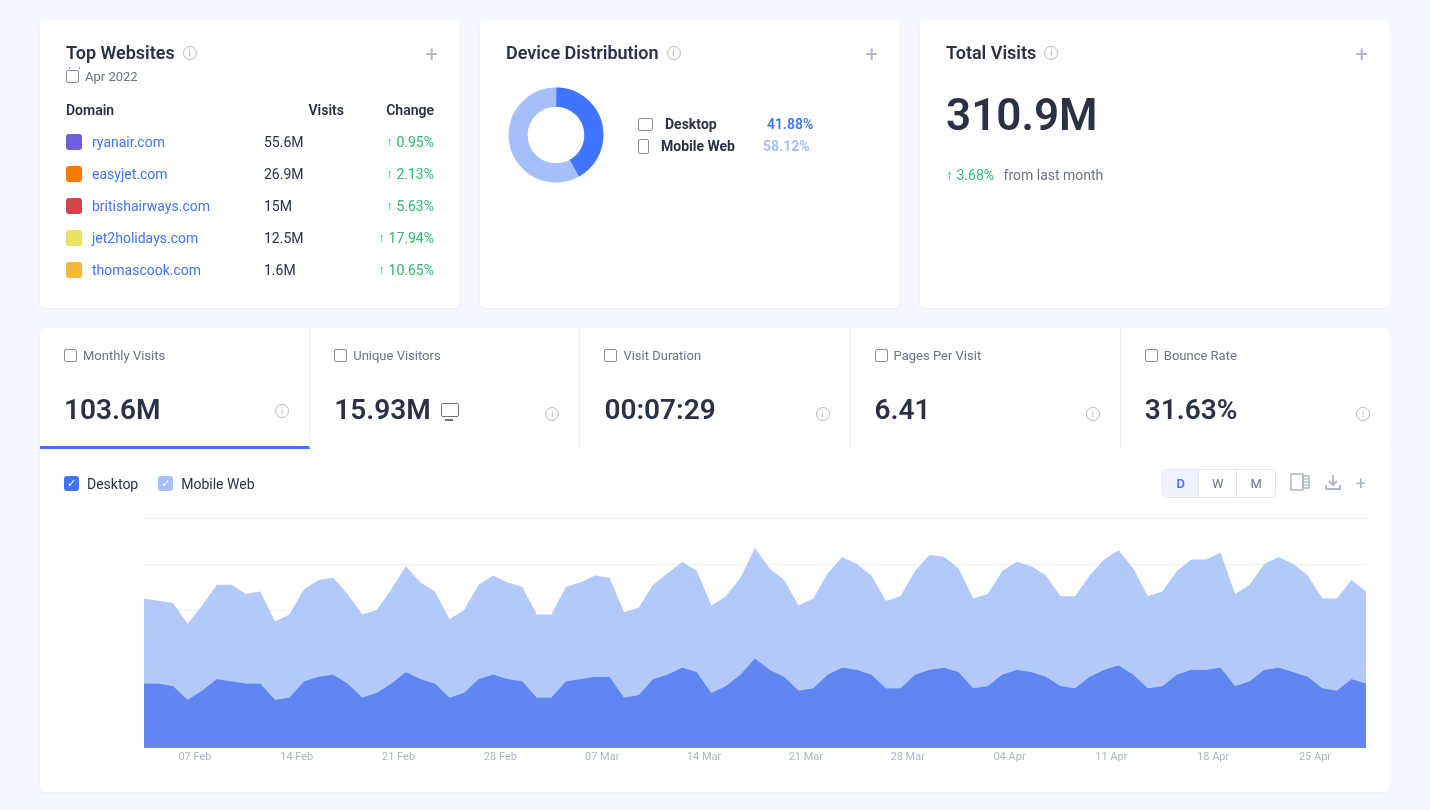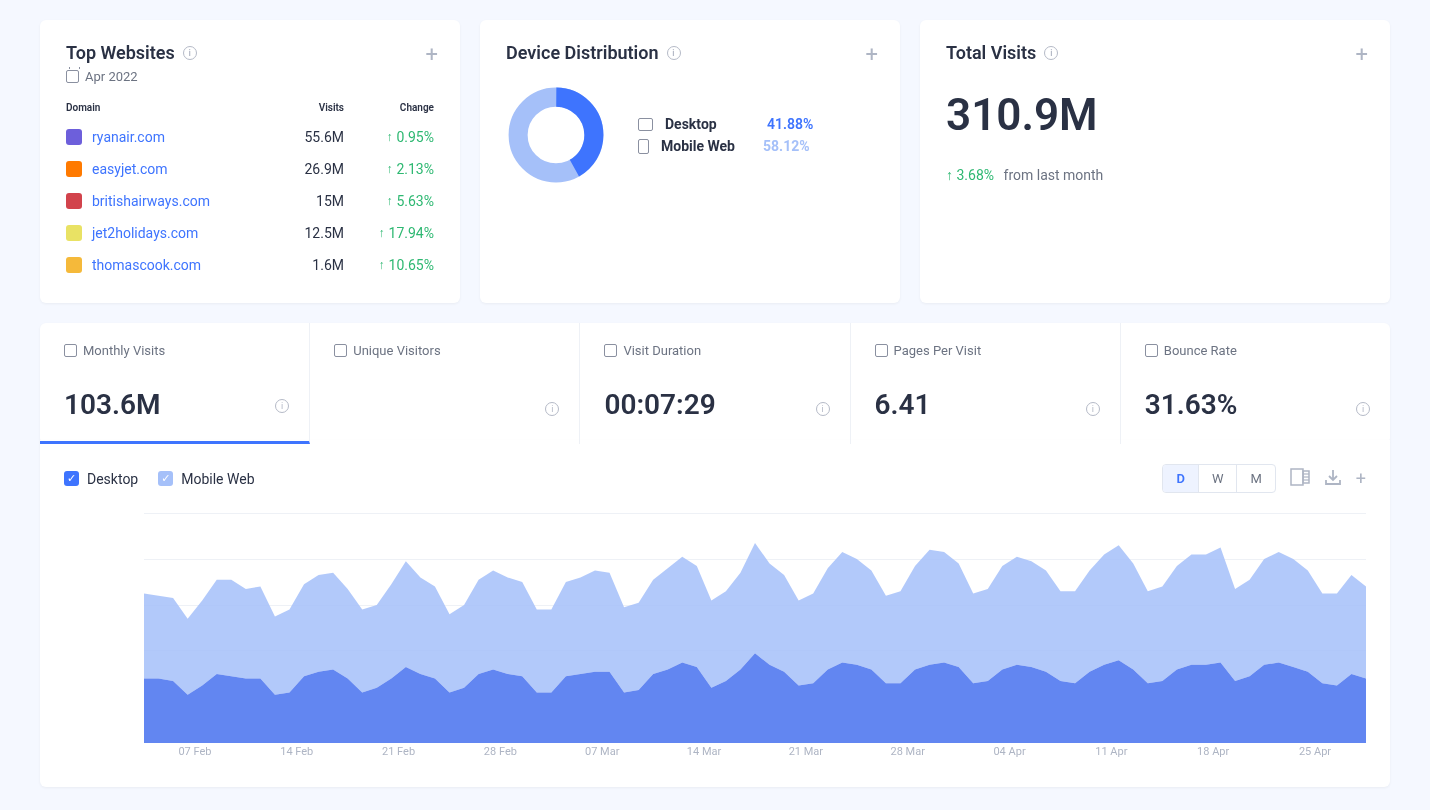--- a/index.html
+++ b/index.html
@@ -7,28 +7,28 @@
   .top-row { display: flex; gap: 20px; margin-bottom: 20px; }
   .card { background: #fff; border-radius: 6px; box-shadow: 0 1px 3px rgba(0,0,0,0.05); padding: 22px 26px; position: relative; }
   .card .plus { position: absolute; top: 22px; right: 22px; color: #aeb5c4; font-size: 22px; cursor: pointer; }
   .card-title { font-size: 18px; font-weight: 600; color: #2a3144; display: flex; align-items: center; gap: 8px;}
   .card-title .info-icon { color:#b5bac7; }
   .info-icon { display:inline-flex; width:14px; height:14px; border:1px solid #b5bac7; border-radius:50%; font-size:9px; align-items:center; justify-content:center; color:#b5bac7; }
   .date-line { display:flex; align-items:center; gap:6px; color:#6c7382; font-size:13px; margin-top:6px; }
   .cal-icon { width:13px; height:13px; border:1.3px solid #8a90a0; border-radius:2px; position:relative;}
   .cal-icon:before { content:''; position:absolute; top:-4px; left:2px; width:9px; height:2px; border-left:1.3px solid #8a90a0; border-right:1.3px solid #8a90a0;}
   .top-websites { flex: 0 0 420px; }
-  .tw-head { display:flex; font-size:10px; font-weight:600; color:#2a3144; margin-top:18px; padding-bottom:8px; }
+  .tw-head { display:flex; font-size:14px; font-weight:600; color:#2a3144; margin-top:18px; padding-bottom:8px; }
   .tw-col-domain { flex: 1; }
   .tw-col-visits { width:80px; text-align:right; }
   .tw-col-change { width:90px; text-align:right; }
   .tw-row { display:flex; align-items:center; padding:8px 0; font-size:14px; }
   .tw-row .favicon { width:16px; height:16px; margin-right:10px; border-radius:3px; }
   .tw-row .domain { flex:1; color:#3e74fe; cursor:pointer; }
-  .tw-row .visits { width:80px; text-align:right; color:#2a3144; }
+  .tw-row .visits { width:80px; text-align:left; color:#2a3144; }
   .tw-row .change { width:90px; text-align:right; color:#2eb872; display:flex; align-items:center; justify-content:flex-end; gap:4px; }
   .change .up { color:#2eb872; font-size:12px; }
   .device-dist { flex: 0 0 420px; }
   .dd-body { display:flex; align-items:center; gap:32px; margin-top:22px; }
   .donut { width:100px; height:100px; }
   .dd-legend { font-size:14px; }
   .dd-legend-row { display:flex; align-items:center; gap:12px; padding:3px 0;}
   .dd-legend-row .dev-icon { width:15px; height:13px; border:1.5px solid #8a90a0; border-radius:2px; }
   .dd-legend-row .mob-icon { width:11px; height:15px; border:1.5px solid #8a90a0; border-radius:2px; }
   .dd-legend-row .label { font-weight:700; color:#2a3144; width:90px; }
@@ -172,20 +172,21 @@
         <span>Monthly Visits</span>
       </div>
     <div class="metric-value">103.6M</div>
     <span class="info-icon">i</span>
     </div>
     <div class="metric">
     <div class="metric-label">
         <span class="mi"></span>
         <span>Unique Visitors</span>
       </div>
+    <div class="metric-value">15.93M<span class="desktop-mini"></span></div>
     <span class="info-icon">i</span>
     </div>
     <div class="metric">
     <div class="metric-label">
         <span class="mi"></span>
         <span>Visit Duration</span>
       </div>
     <div class="metric-value">00:07:29</div>
     <span class="info-icon">i</span>
     </div>

